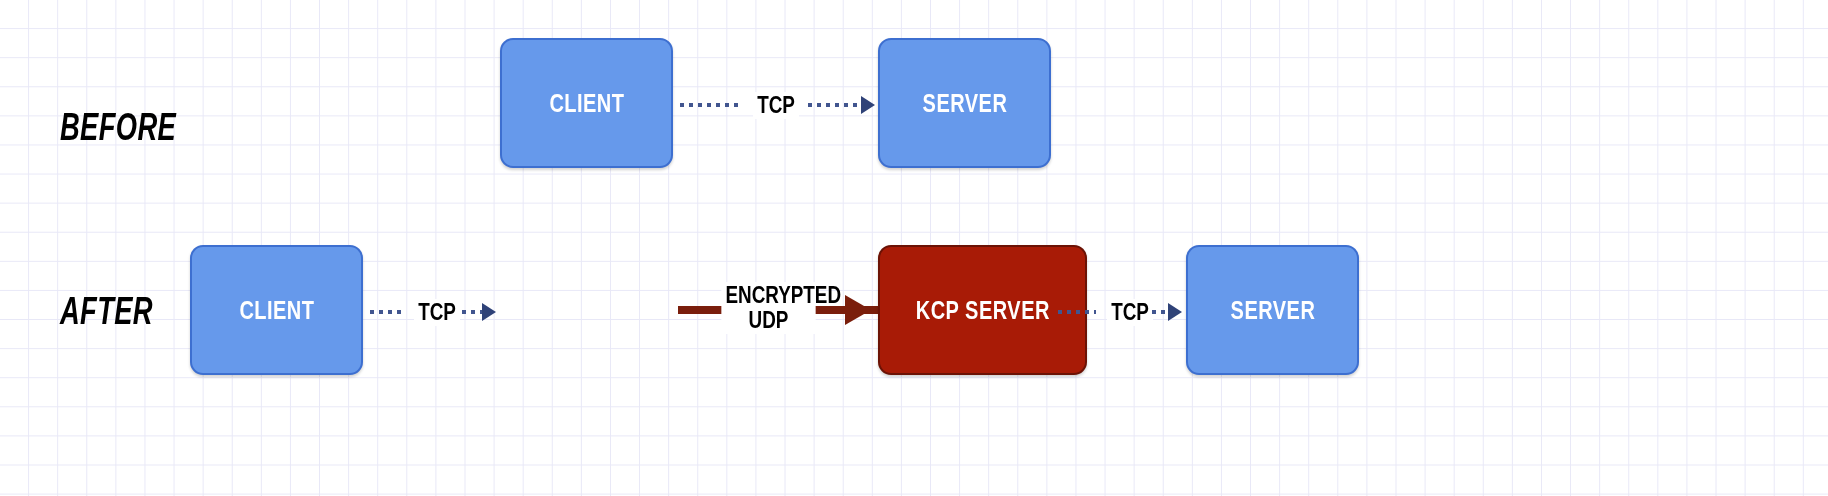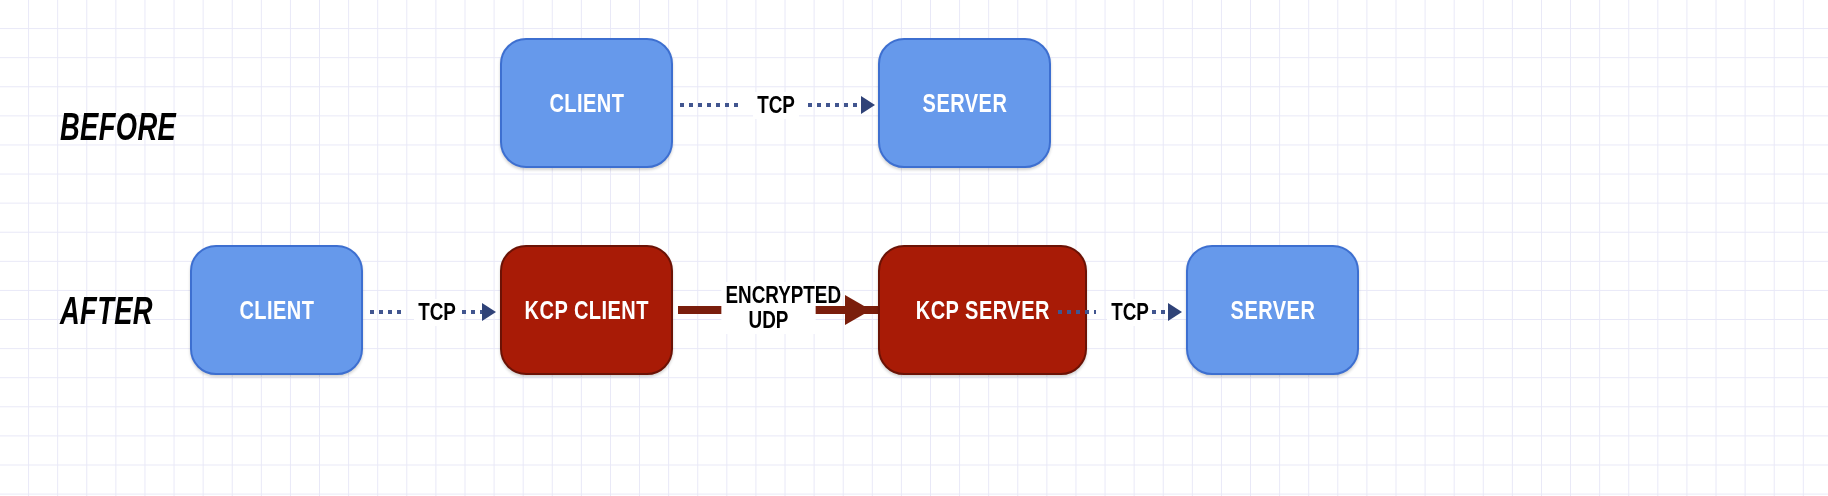--- a/index.html
+++ b/index.html
@@ -34,21 +34,21 @@
     white-space: nowrap;
     line-height: 1;
   }
 
   
   .node {
     position: absolute;
     display: flex;
     align-items: center;
     justify-content: center;
-    border-radius: 26px;
+    border-radius: 13px;
     box-sizing: border-box;
     box-shadow: 0 2px 3px rgba(0,0,0,0.18);
   }
   .node .node-label {
     font-family: "Liberation Sans Narrow", "Liberation Sans", sans-serif;
     font-weight: bold;
     font-size: 25px;
     color: #ffffff;
     letter-spacing: 0.6px;
     white-space: nowrap;
@@ -131,23 +131,20 @@
 
   <div class="node blue" style="left:190px; top:245px; width:173px; height:130px;">
     <span class="node-label">CLIENT</span>
   </div>
 
   <div class="dotline" style="left:370px; top:310px; width:33px;"></div>
   <div class="conn-label" style="left:409px; top:299px;">TCP</div>
   <div class="dotline" style="left:462px; top:310px; width:22px;"></div>
   <div class="arrowhead-dotted" style="left:482px; top:303px;"></div>
 
-  <div class="node red" style="left:500px; top:245px; width:173px; height:130px;">
-    <span class="node-label">KCP CLIENT</span>
-  </div>
 
   <div class="solidline" style="left:678px; top:306px; width:200px;"></div>
   <div class="arrowhead-solid" style="left:845px; top:295px;"></div>
   <div class="conn-label" style="left:711px; top:282px; width:105px;">
     <div>ENCRYPTED</div>
     <div>UDP</div>
   </div>
 
   <div class="node red" style="left:878px; top:245px; width:209px; height:130px;">
     <span class="node-label">KCP SERVER</span>

